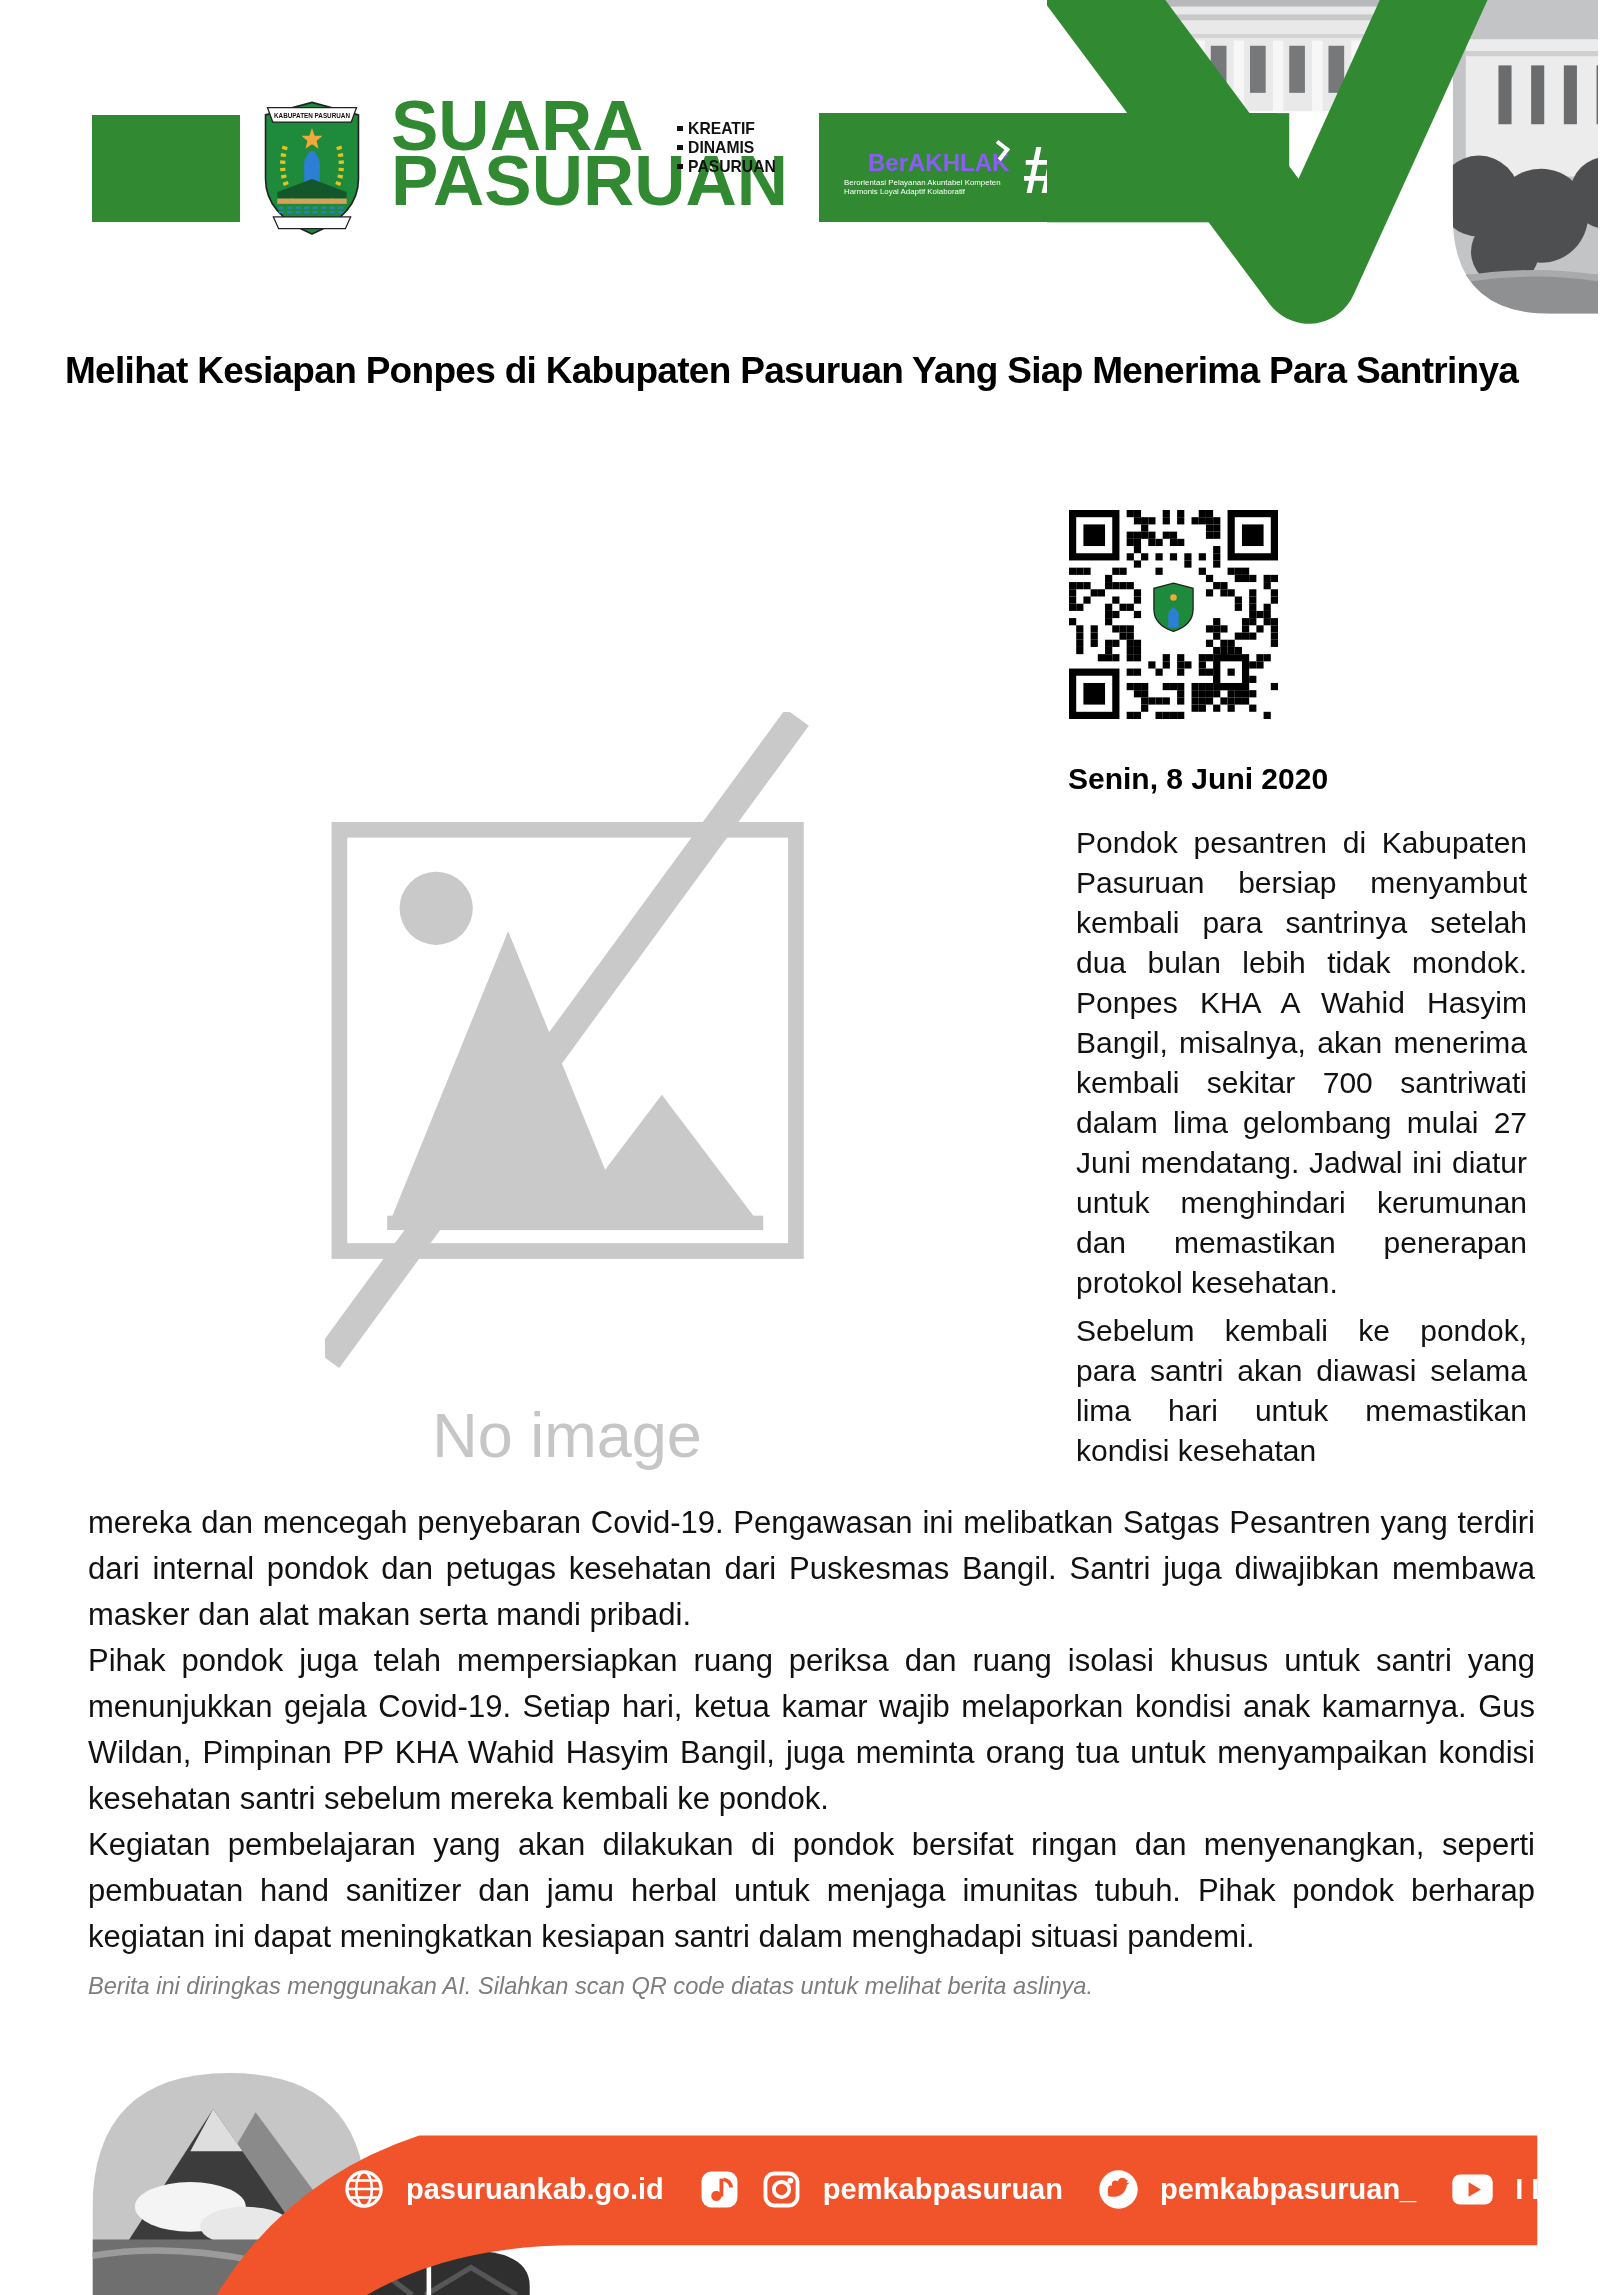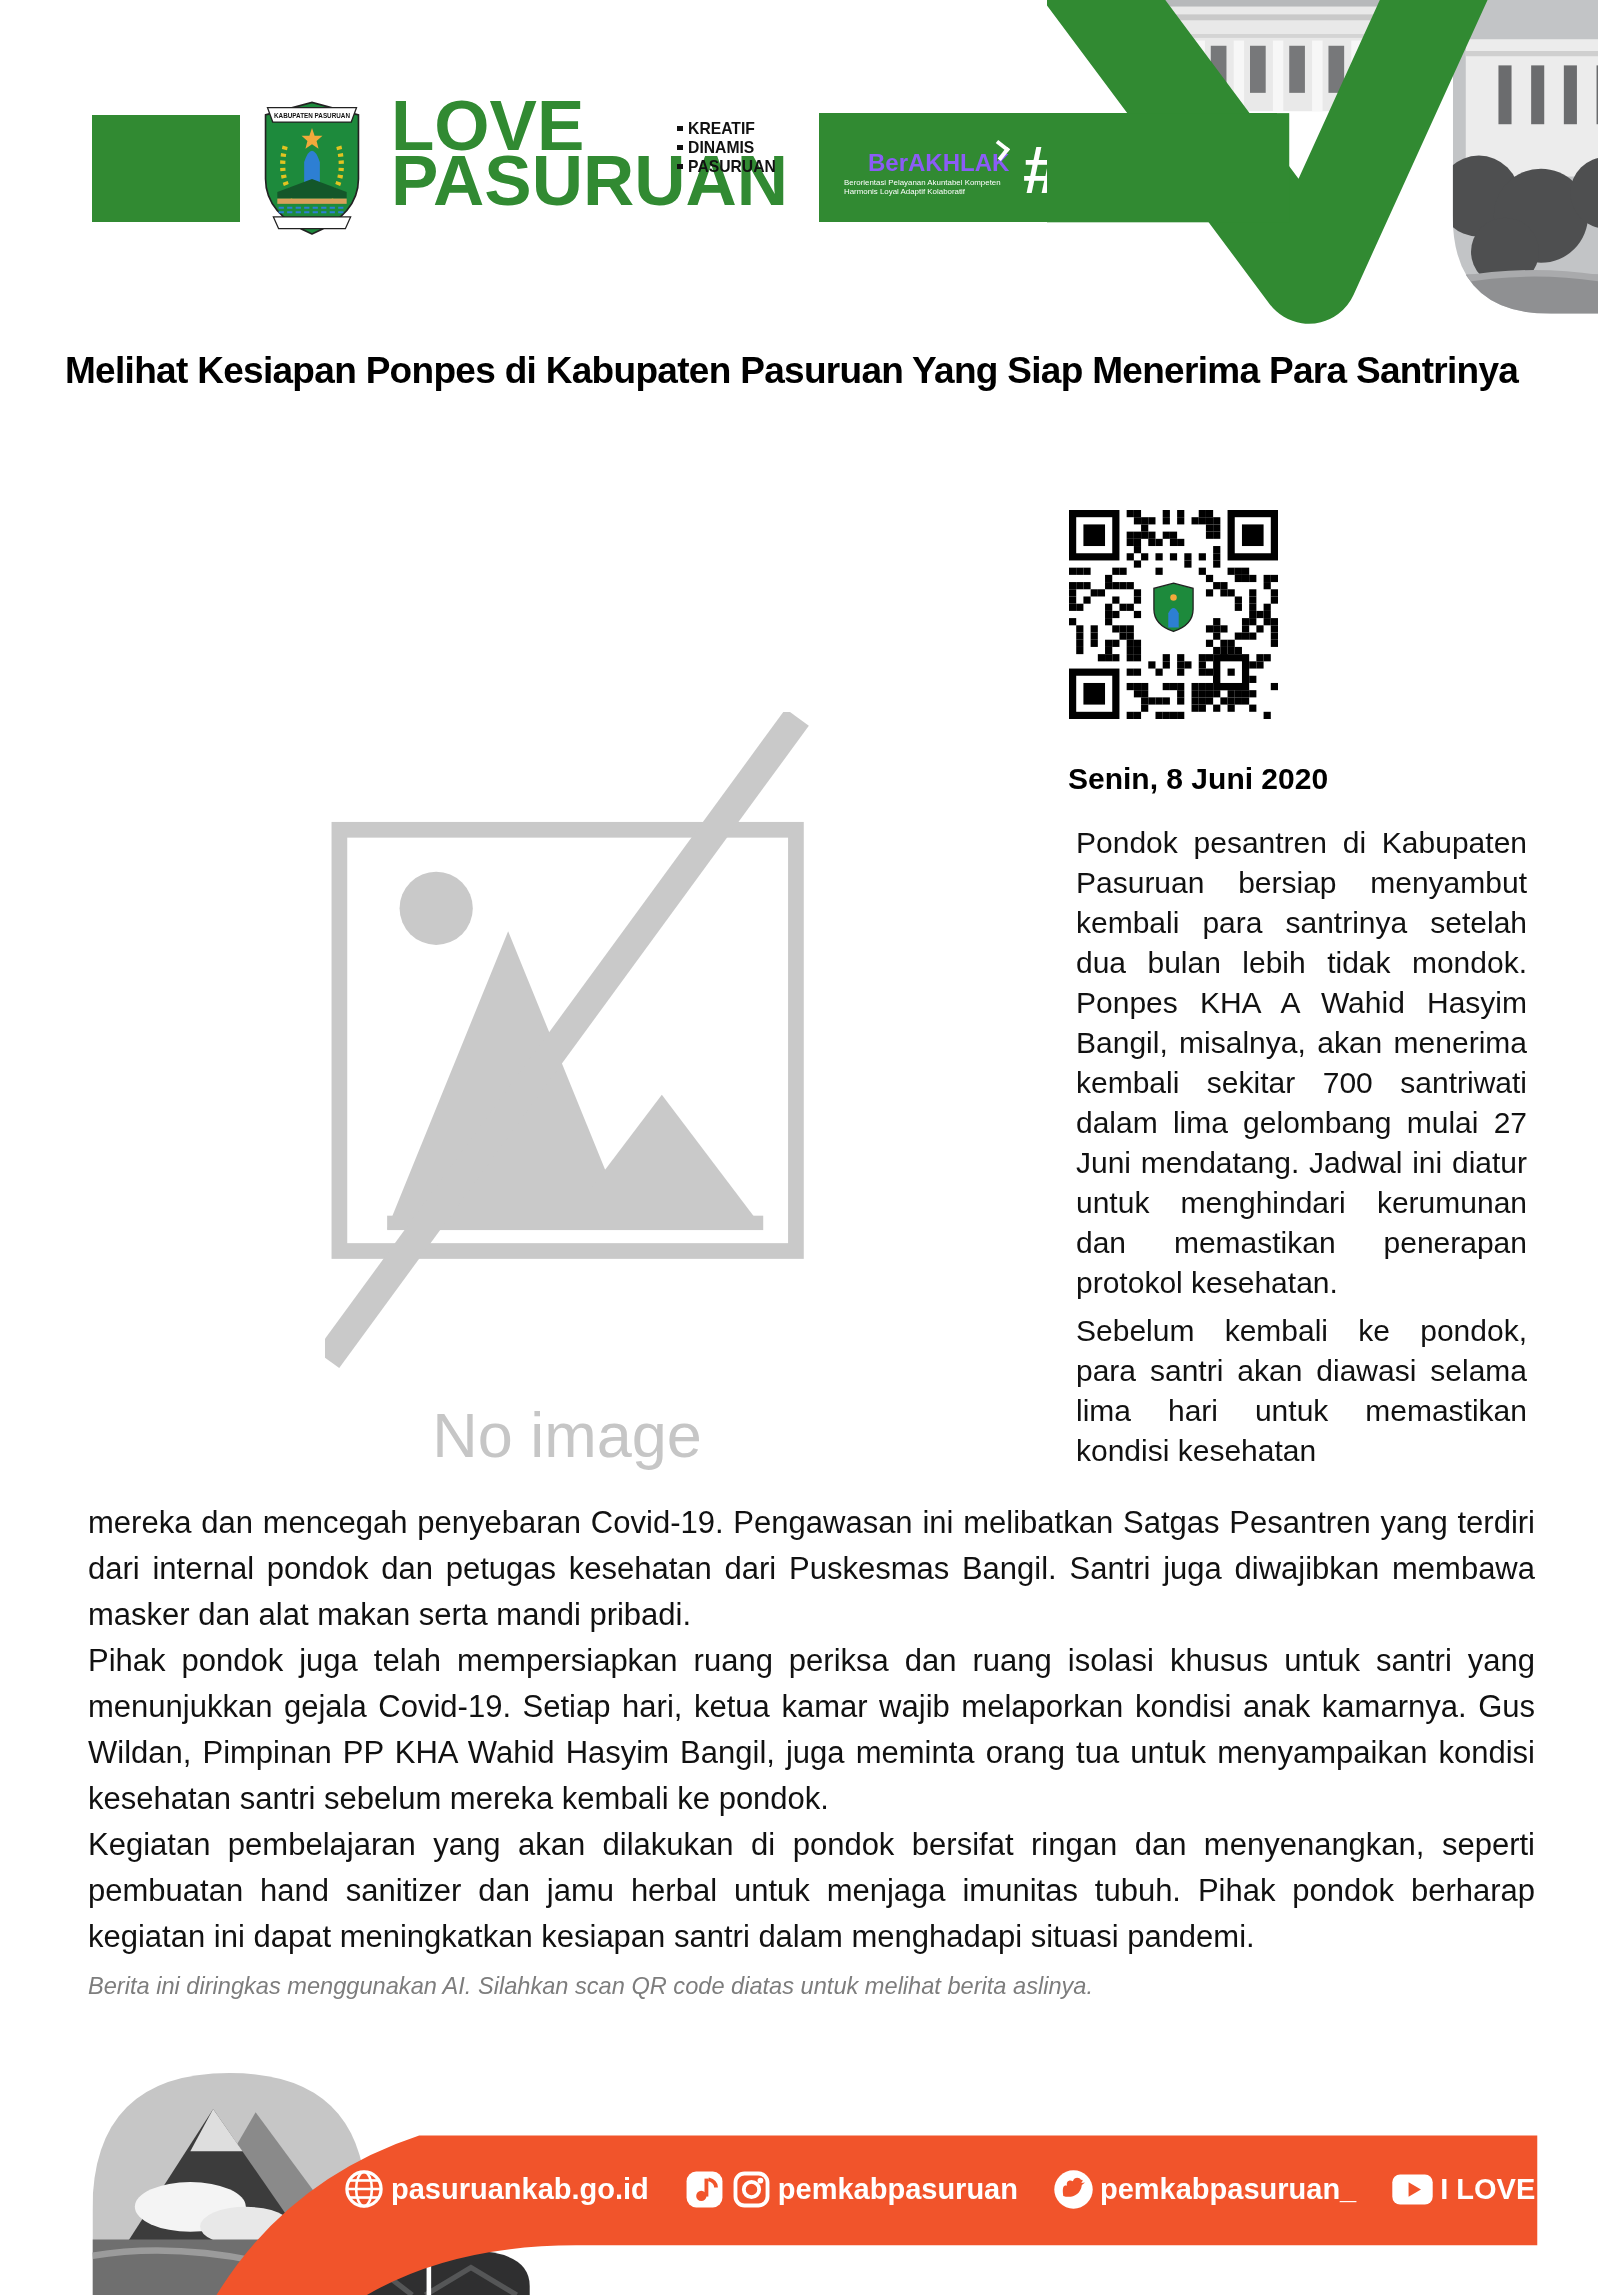--- a/index.html
+++ b/index.html
@@ -36,21 +36,21 @@
   .fulltext{left:88px;top:1500px;width:1447px;font-size:31px;line-height:46px;text-align:justify;}
   .fulltext p{margin:0;}
   .note{font-size:23.6px;line-height:30px;color:#7d7d7d;font-style:italic;margin-top:10.5px !important;text-align:left;}
 
   
   .mountain-photo{left:92px;top:2073px;z-index:0;}
   .crater-photo{left:314px;top:2248px;z-index:0;}
   .orange-swoosh{left:0;top:1989px;z-index:1;}
   .footer-row{left:343px;top:2163px;height:52px;display:flex;align-items:center;gap:35px;z-index:2;
               color:#fff;font-weight:bold;font-size:29px;white-space:nowrap;}
-  .fgroup{display:flex;align-items:center;gap:6px;}
+  .fgroup{display:flex;align-items:center;gap:21px;}
 </style>
 </head>
 <body>
 
 <div class="page" style="--green:#318a32;">
 
   <div class="abs hdr-green-rect"></div>
 
   <svg class="abs crest" width="106" height="139" viewBox="0 0 162 212">
     <path d="M10,24 L81,5 L152,24 L152,122 Q152,176 81,206 Q10,176 10,122 Z" fill="#1d8a3c" stroke="#222" stroke-width="2.5"></path>
@@ -60,21 +60,21 @@
     <path d="M40,72 Q28,120 54,152" fill="none" stroke="#e3c320" stroke-width="8" stroke-dasharray="5 6"></path>
     <path d="M122,72 Q134,120 108,152" fill="none" stroke="#e3c320" stroke-width="8" stroke-dasharray="5 6"></path>
     <path d="M69,96 Q81,62 93,96 L93,140 L69,140 Z" fill="#2d7fd3"></path>
     <polygon points="28,142 81,122 134,142 134,152 28,152" fill="#14572a"></polygon>
     <rect x="28" y="152" width="106" height="8" fill="#d9a05b"></rect>
     <path d="M30,166 H132 M30,173 H132" stroke="#2d7fd3" stroke-width="3" stroke-dasharray="8 5"></path>
     <polygon points="22,180 140,180 132,198 30,198" fill="#fff" stroke="#222" stroke-width="2"></polygon>
   </svg>
 
   <div class="abs brand">
-    <div>LOVE</div>
+    <div>SUARA</div>
     <div>PASURUAN</div>
   </div>
 
   <div class="abs values">
     <div class="vi">
         <span class="sq"></span>
         <span>KREATIF</span>
       </div>
     <div class="vi">
         <span class="sq"></span>

